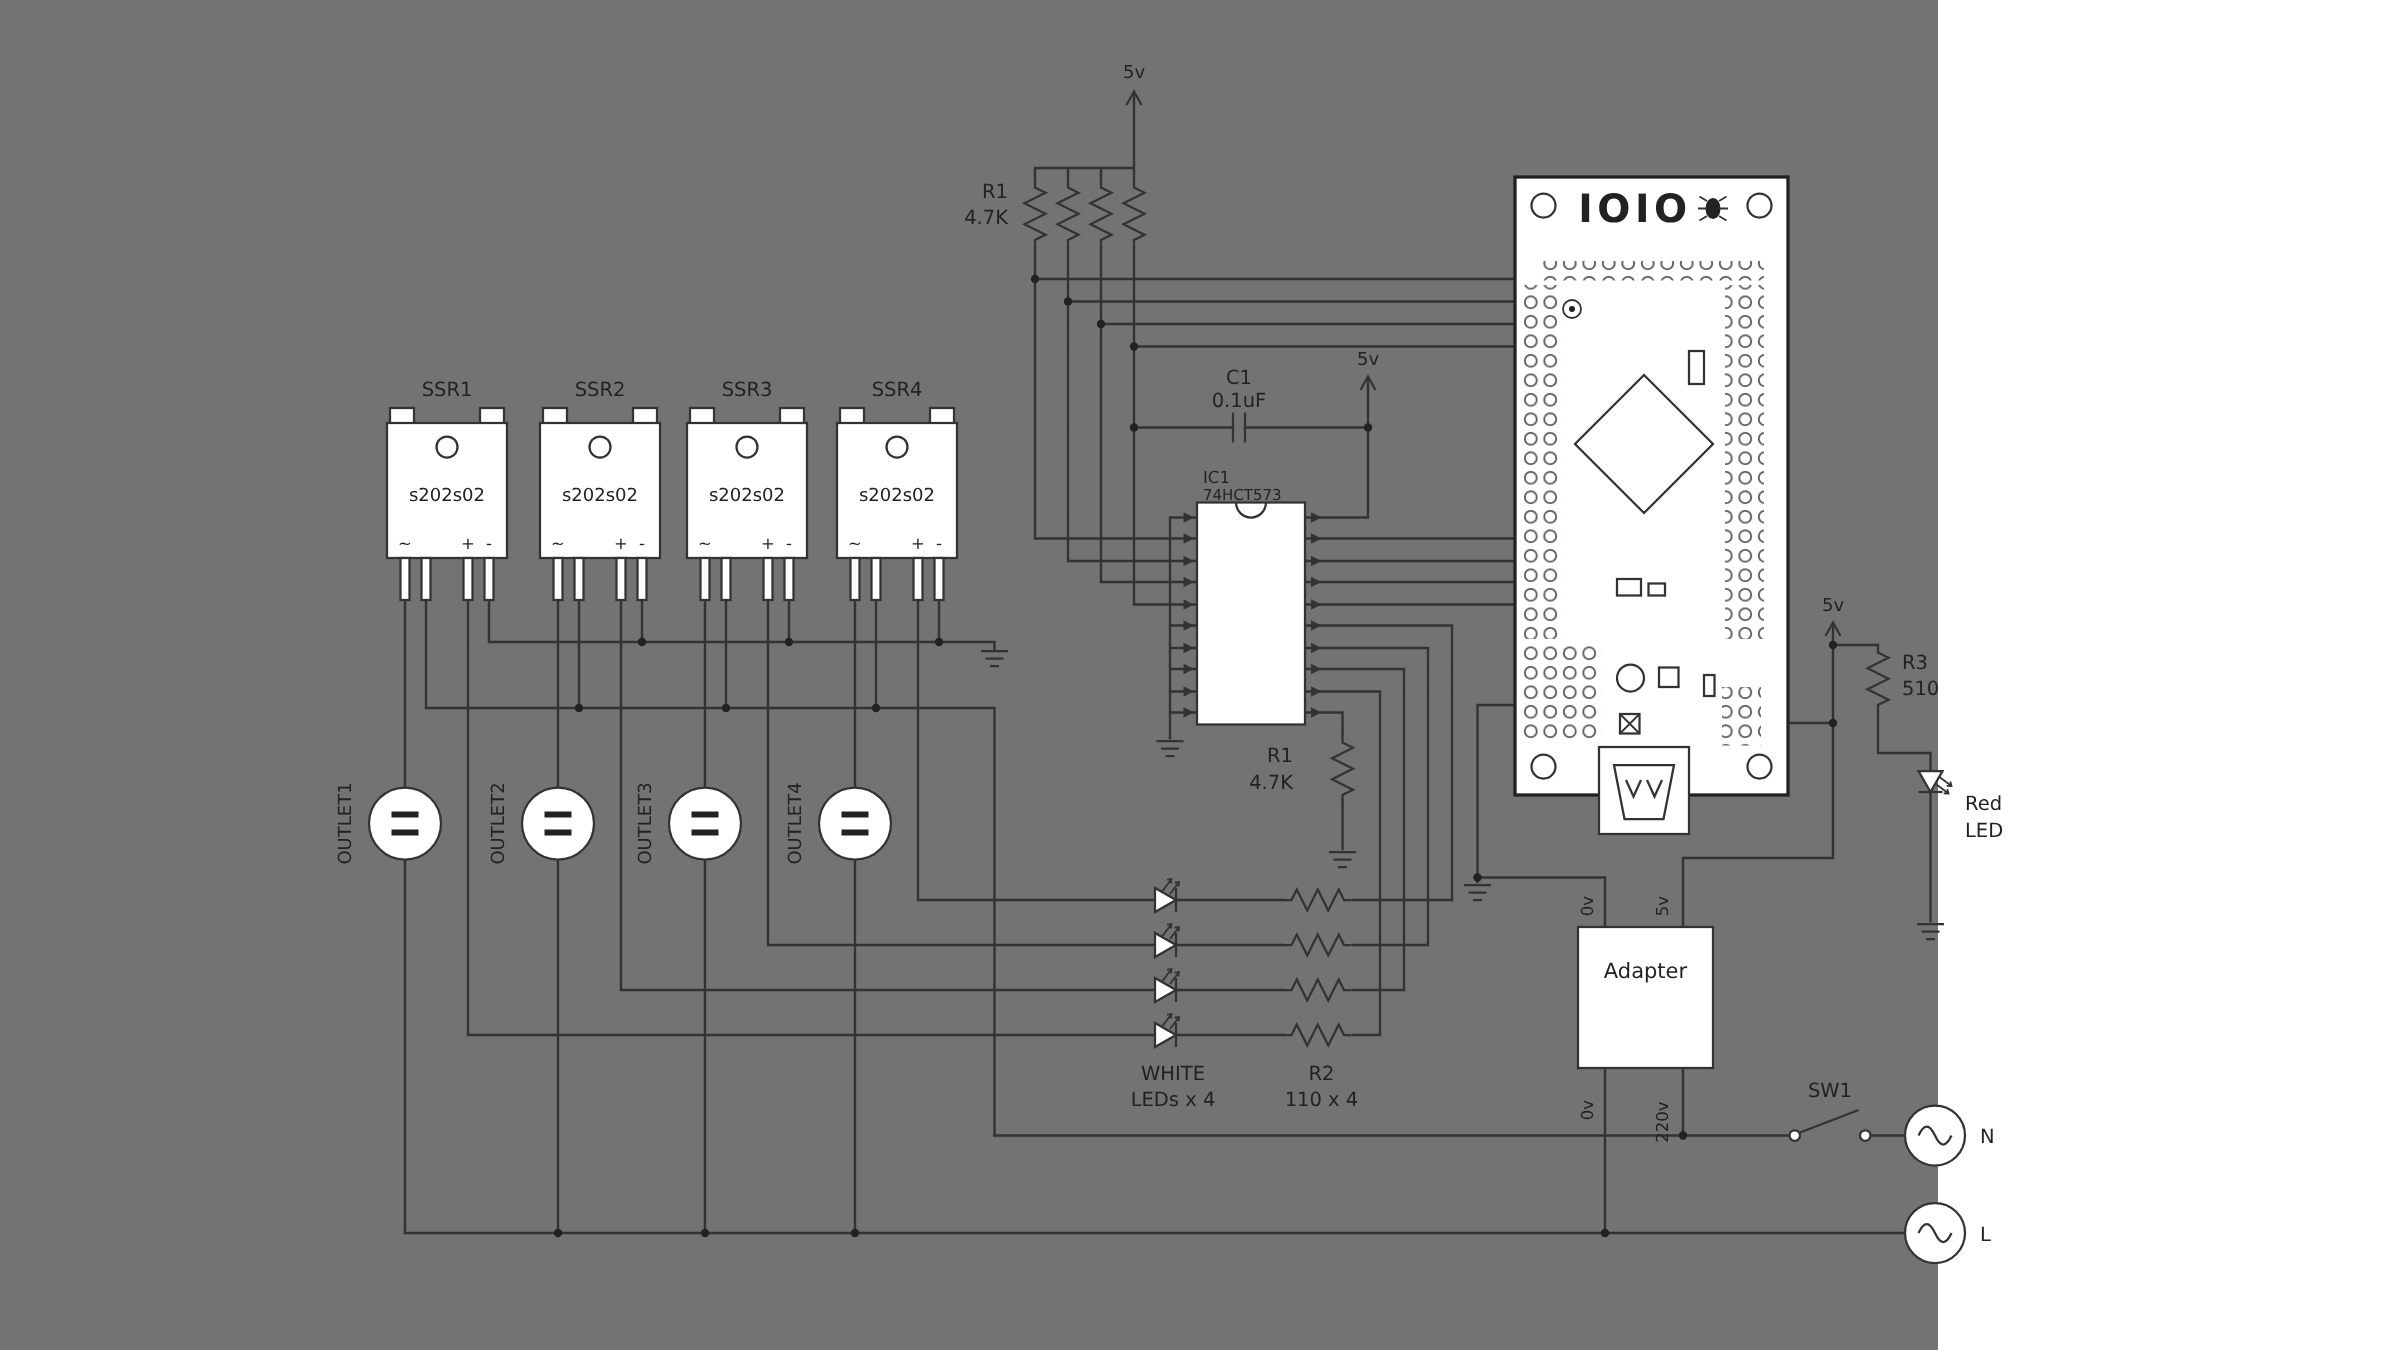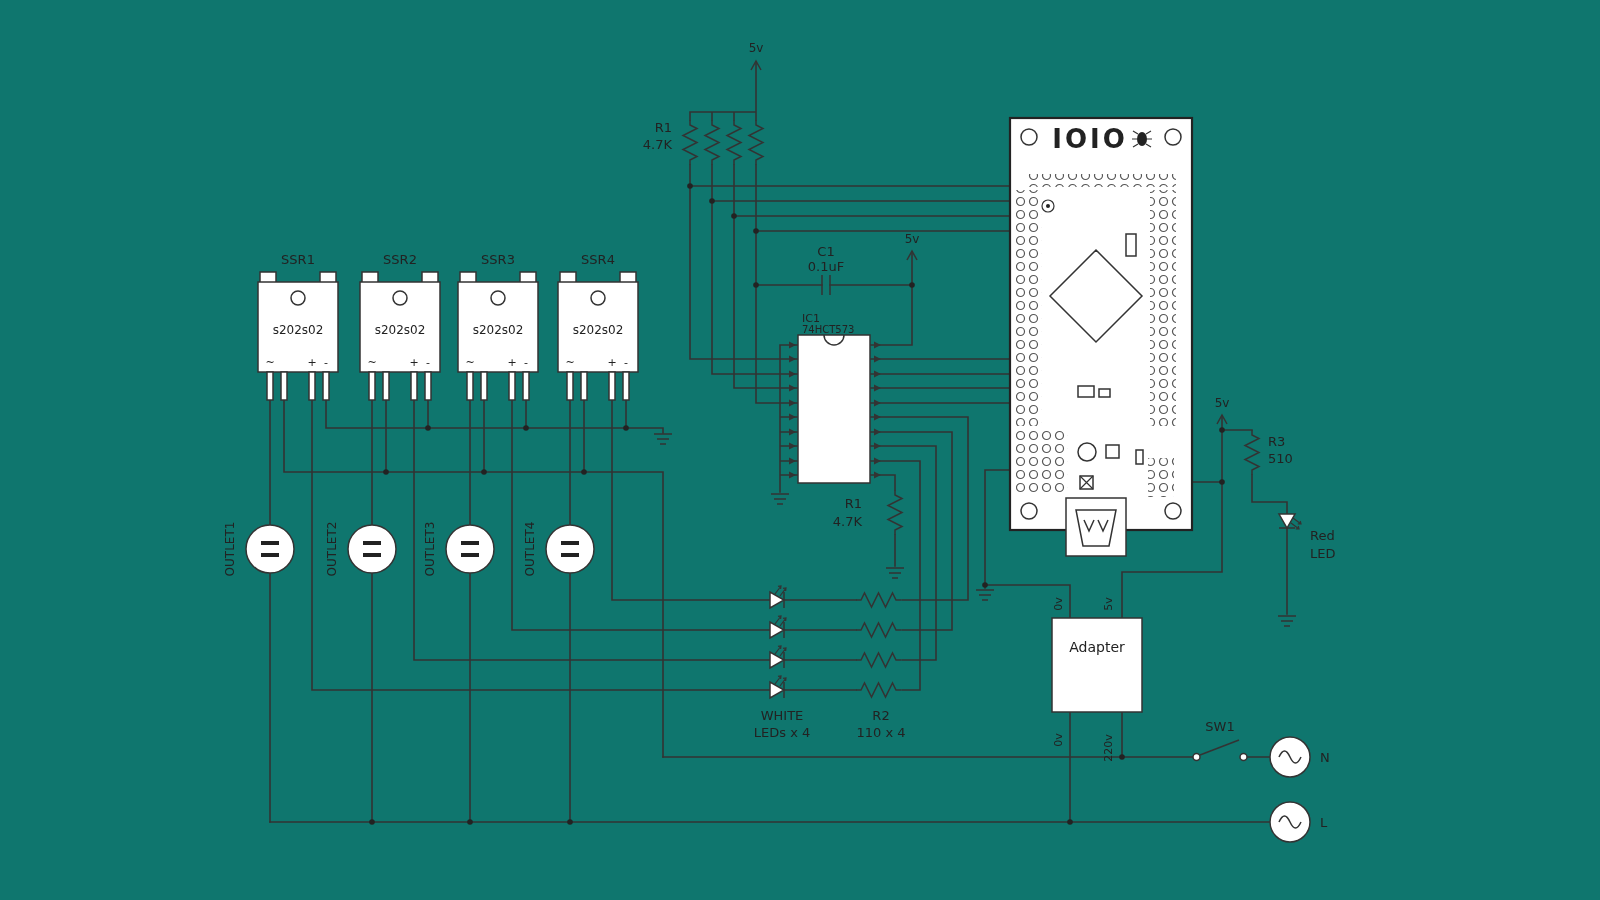--- a/index.html
+++ b/index.html
@@ -1,16 +1,16 @@
 <!DOCTYPE html>
 <html><head>
 <meta charset="utf-8">
 <style>
   html,body{margin:0;padding:0;background:#ffffff;}
-  .stage{width:1600px;height:900px;position:relative;background:#0f766e;}
+  .stage{width:1292px;height:900px;position:relative;background:#737373;}
   svg text{font-family:"DejaVu Sans", sans-serif; fill:#222;}
   .t10{font-size:10px}.t11{font-size:11px}.t12{font-size:12px}.t13{font-size:13px}.t14{font-size:14px}
   .logo{font-size:26px;font-weight:bold;letter-spacing:3px}
   .wire{fill:none;stroke:#333;stroke-width:1.6;stroke-linecap:square}
   .part{fill:none;stroke:#333;stroke-width:1.5}
   .partw{fill:#ffffff;stroke:#333;stroke-width:1.5}
   .thin{fill:none;stroke:#333;stroke-width:1.2}
   .dot{fill:#222;stroke:none}
   .arrowfill{fill:#333;stroke:none}
 </style>

